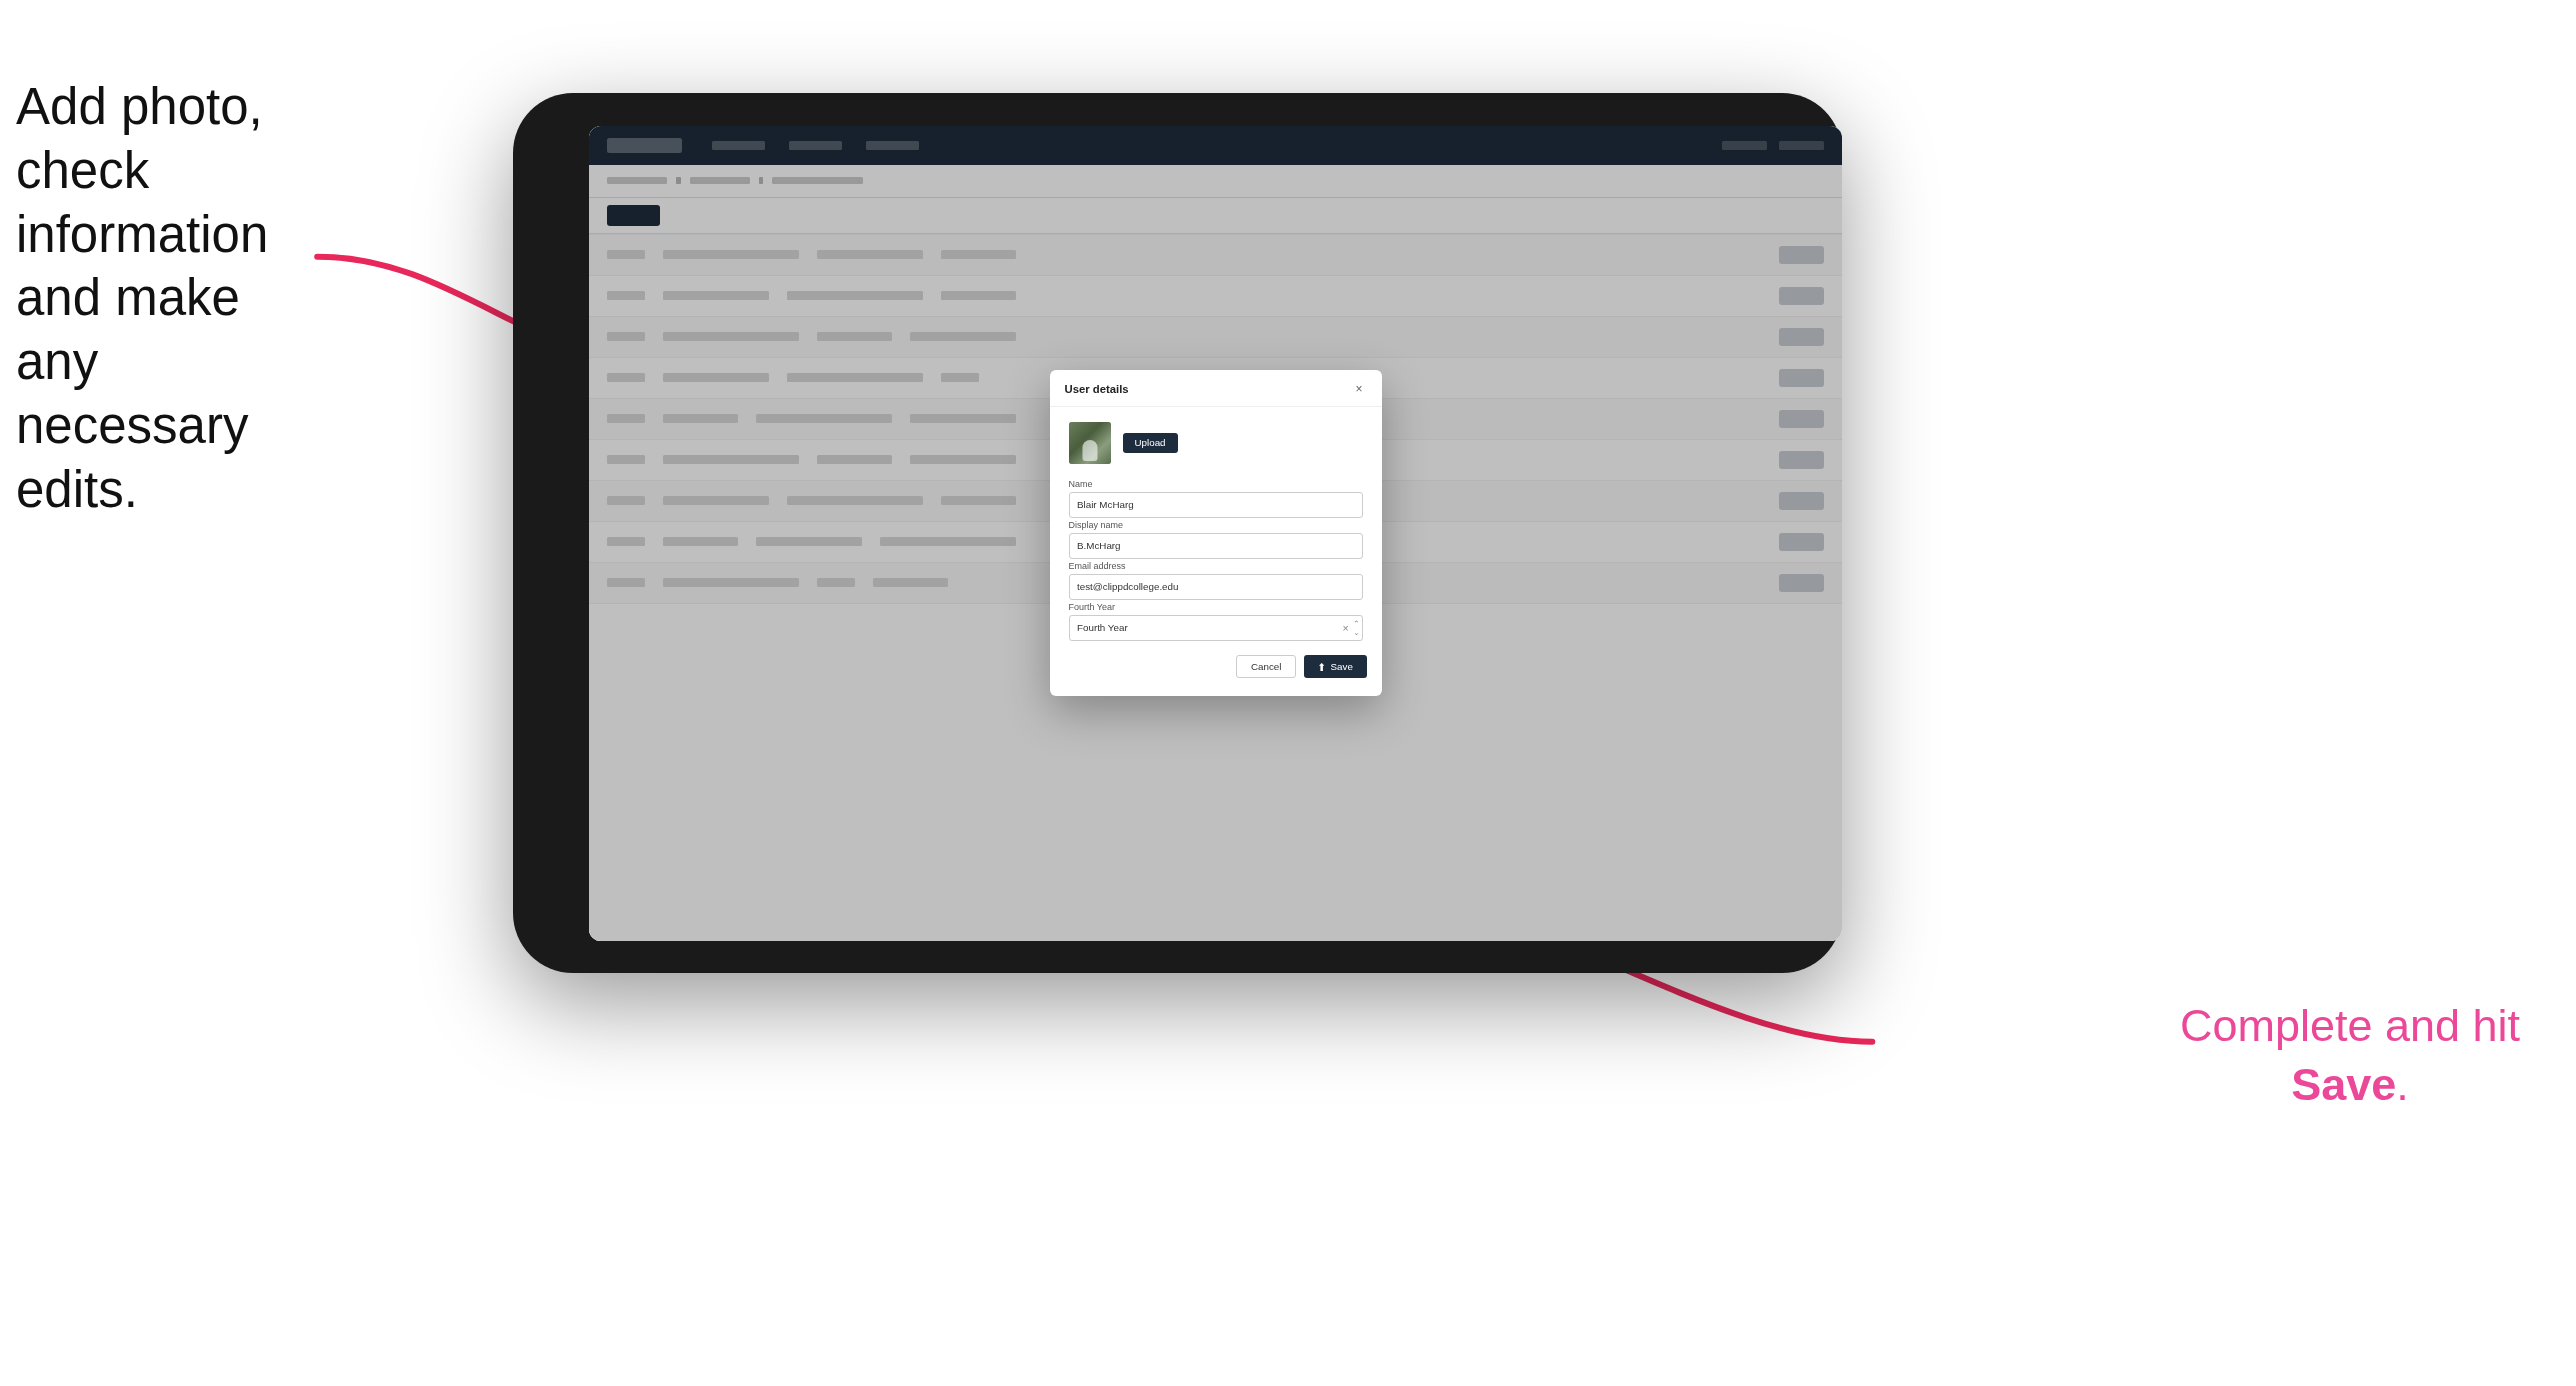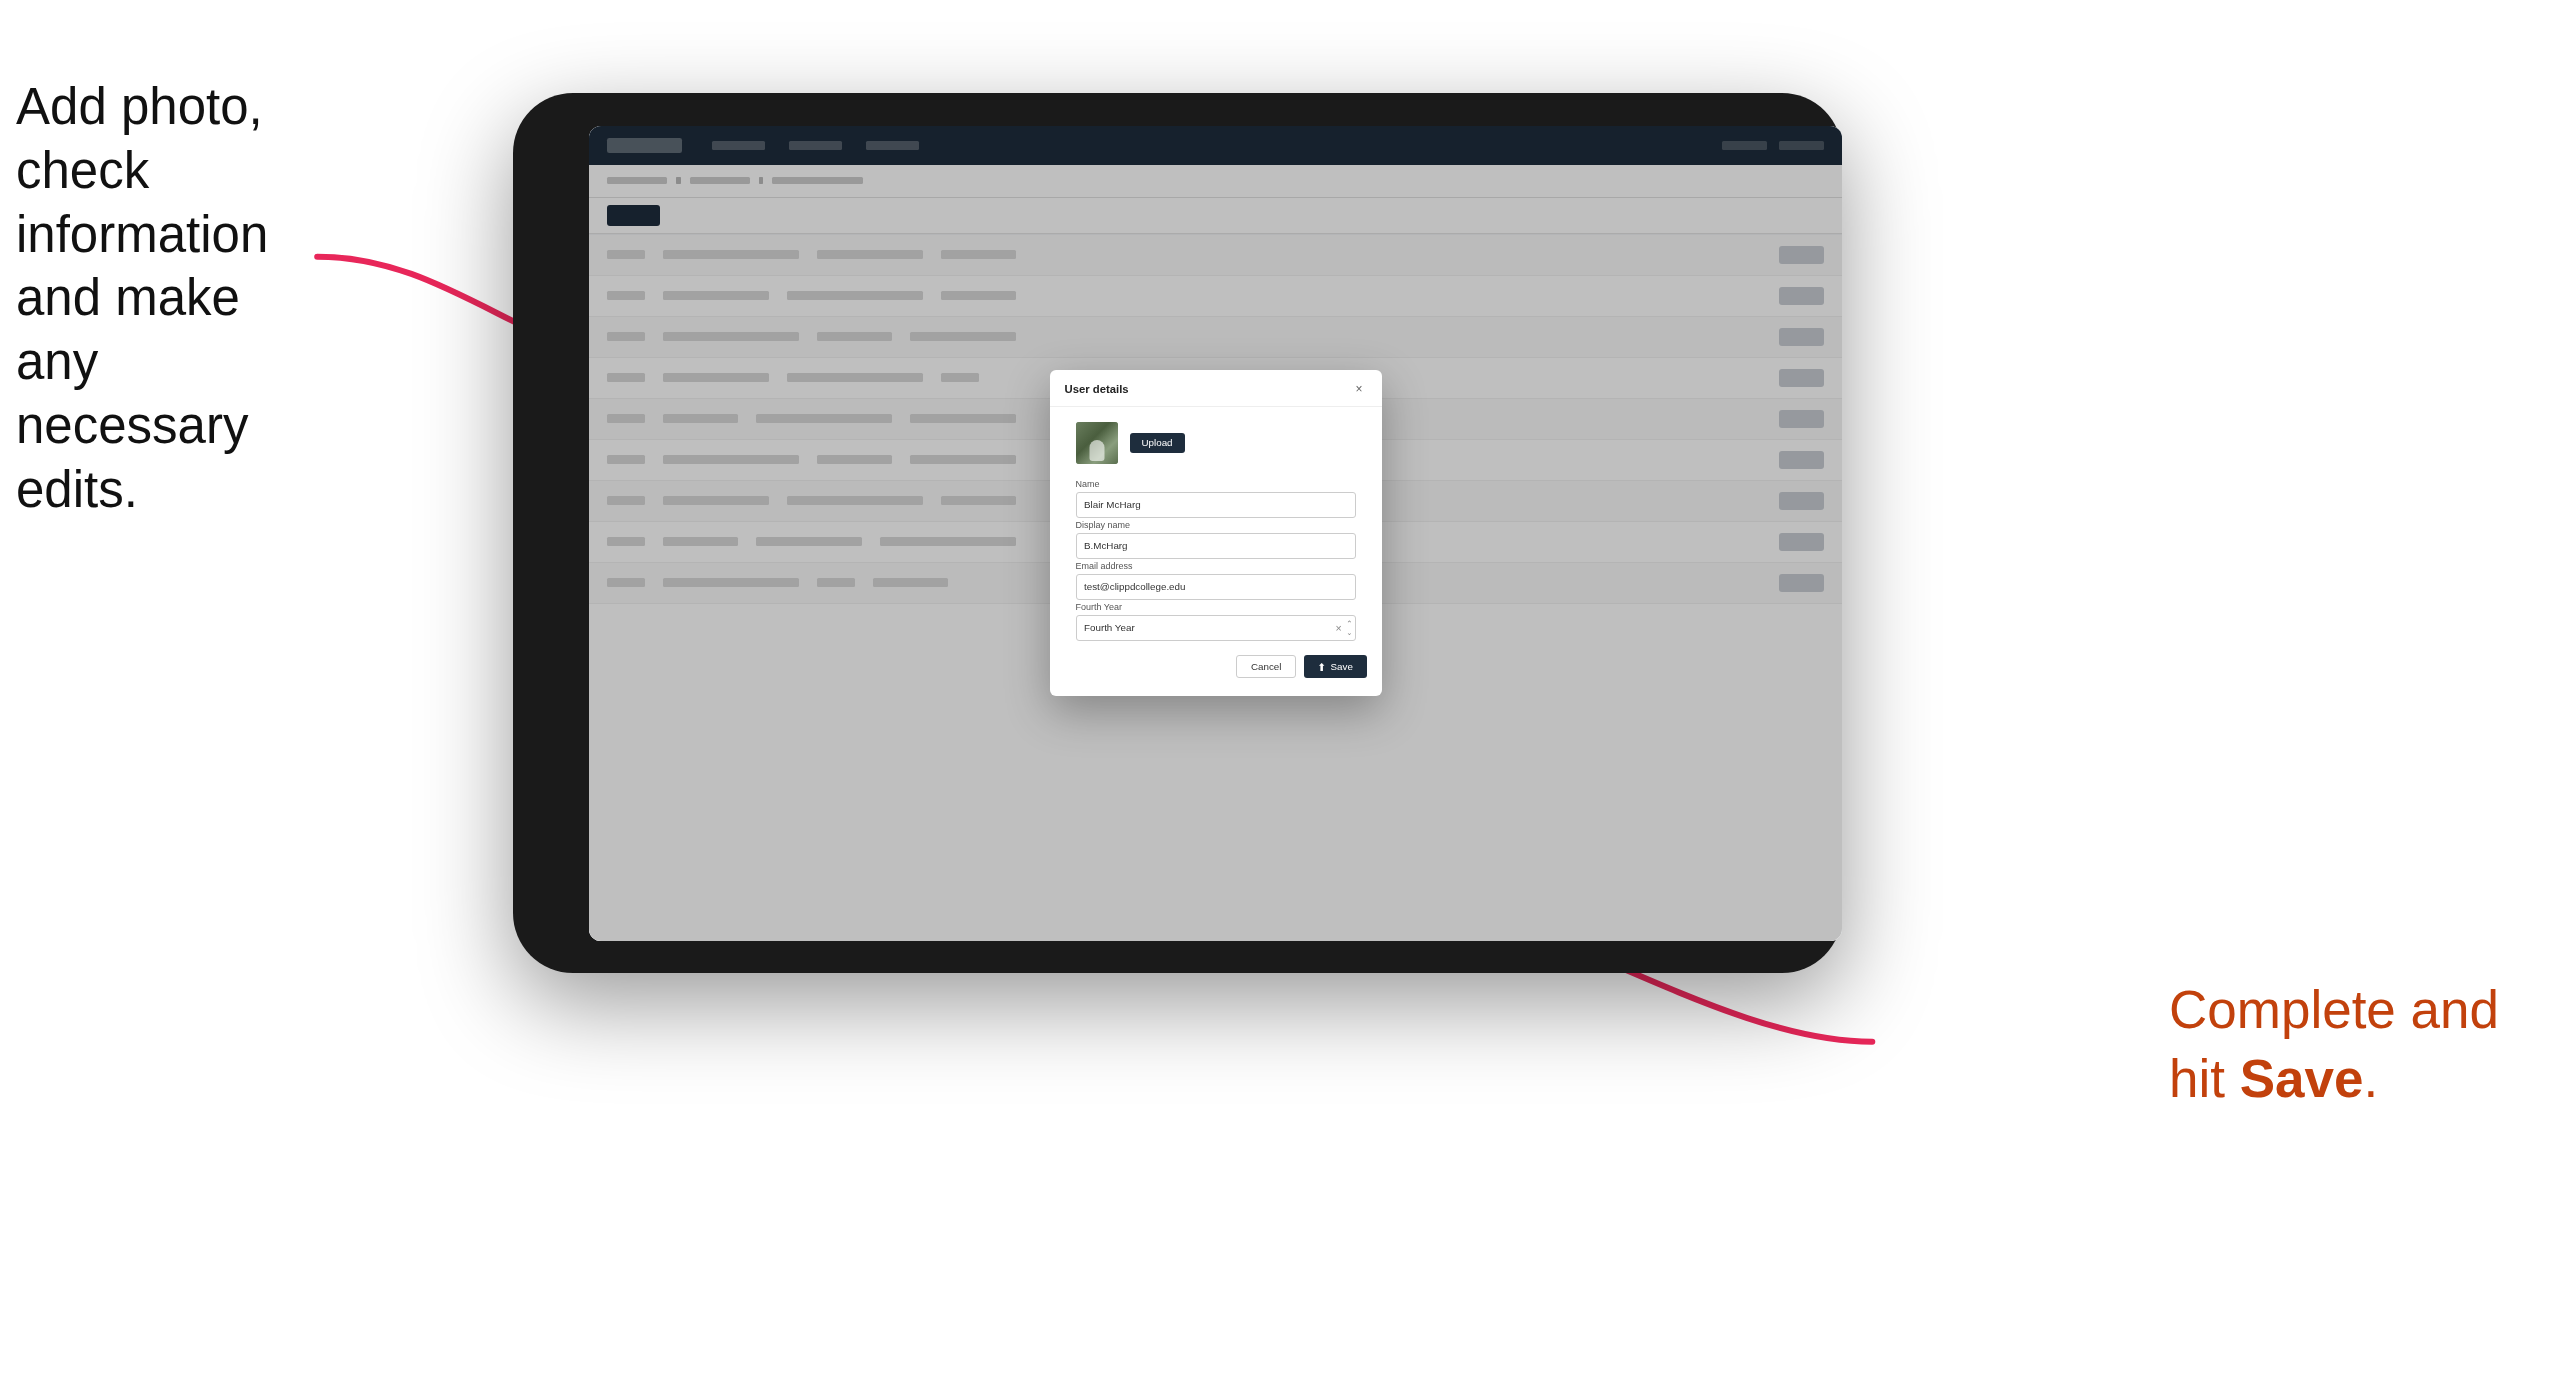--- a/index.html
+++ b/index.html
@@ -21,26 +21,26 @@
       font-weight: 400;
       line-height: 1.25;
       color: #111111;
       width: 317px;
     }
 
     .annotation-right {
       position: absolute;
       right: 45px;
       bottom: 272px;
-      font-size: 53px;
+      font-size: 45px;
       font-weight: 400;
       line-height: 1.3;
-      color: #c2410c;
+      color: #ec4899;
       width: 362px;
-      text-align: left;
+      text-align: center;
     }
 
     .annotation-right strong {
       font-weight: 700;
     }
 
     
     .arrows-svg {
       position: absolute;
       top: 0; left: 0;
@@ -257,21 +257,21 @@
       display: flex;
       align-items: center;
       justify-content: center;
       color: #666;
       font-size: 12px;
       border: none;
       background: none;
     }
 
     .modal-body {
-      padding: 15px 26px 0;
+      padding: 15px 19px 0;
     }
 
     
     .photo-section {
       display: flex;
       align-items: center;
       gap: 12px;
       margin-bottom: 15px;
     }
 

